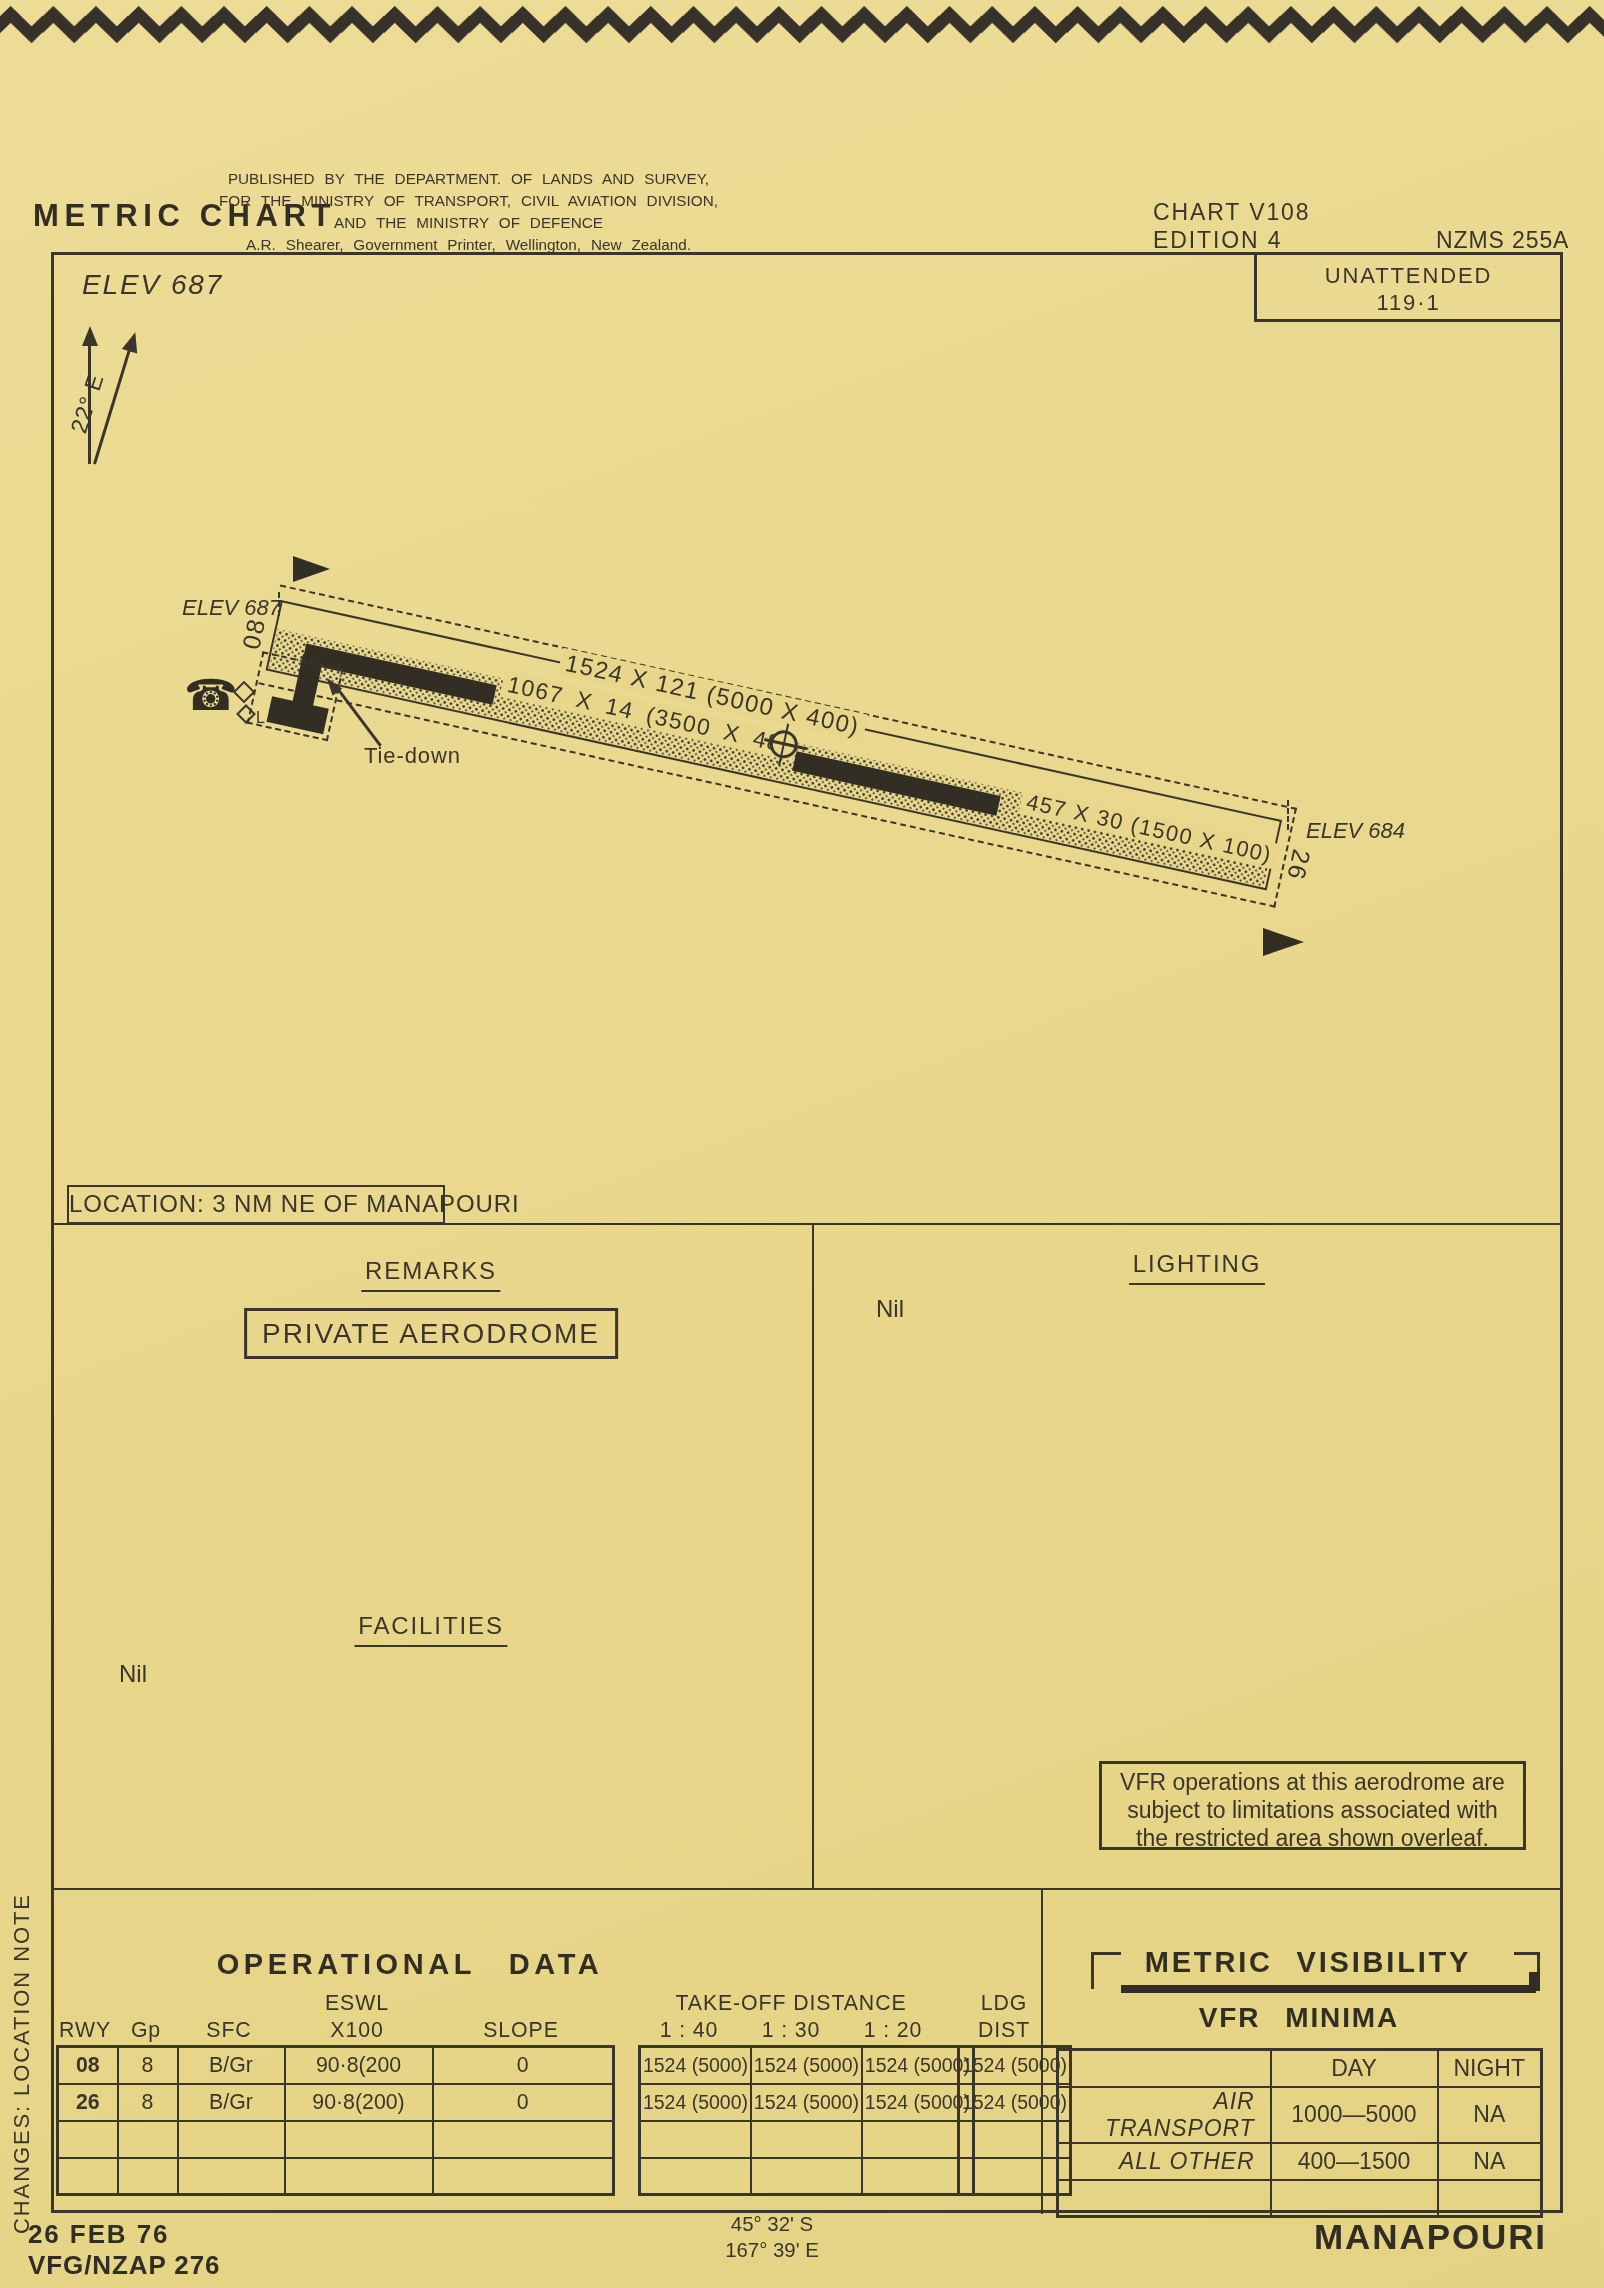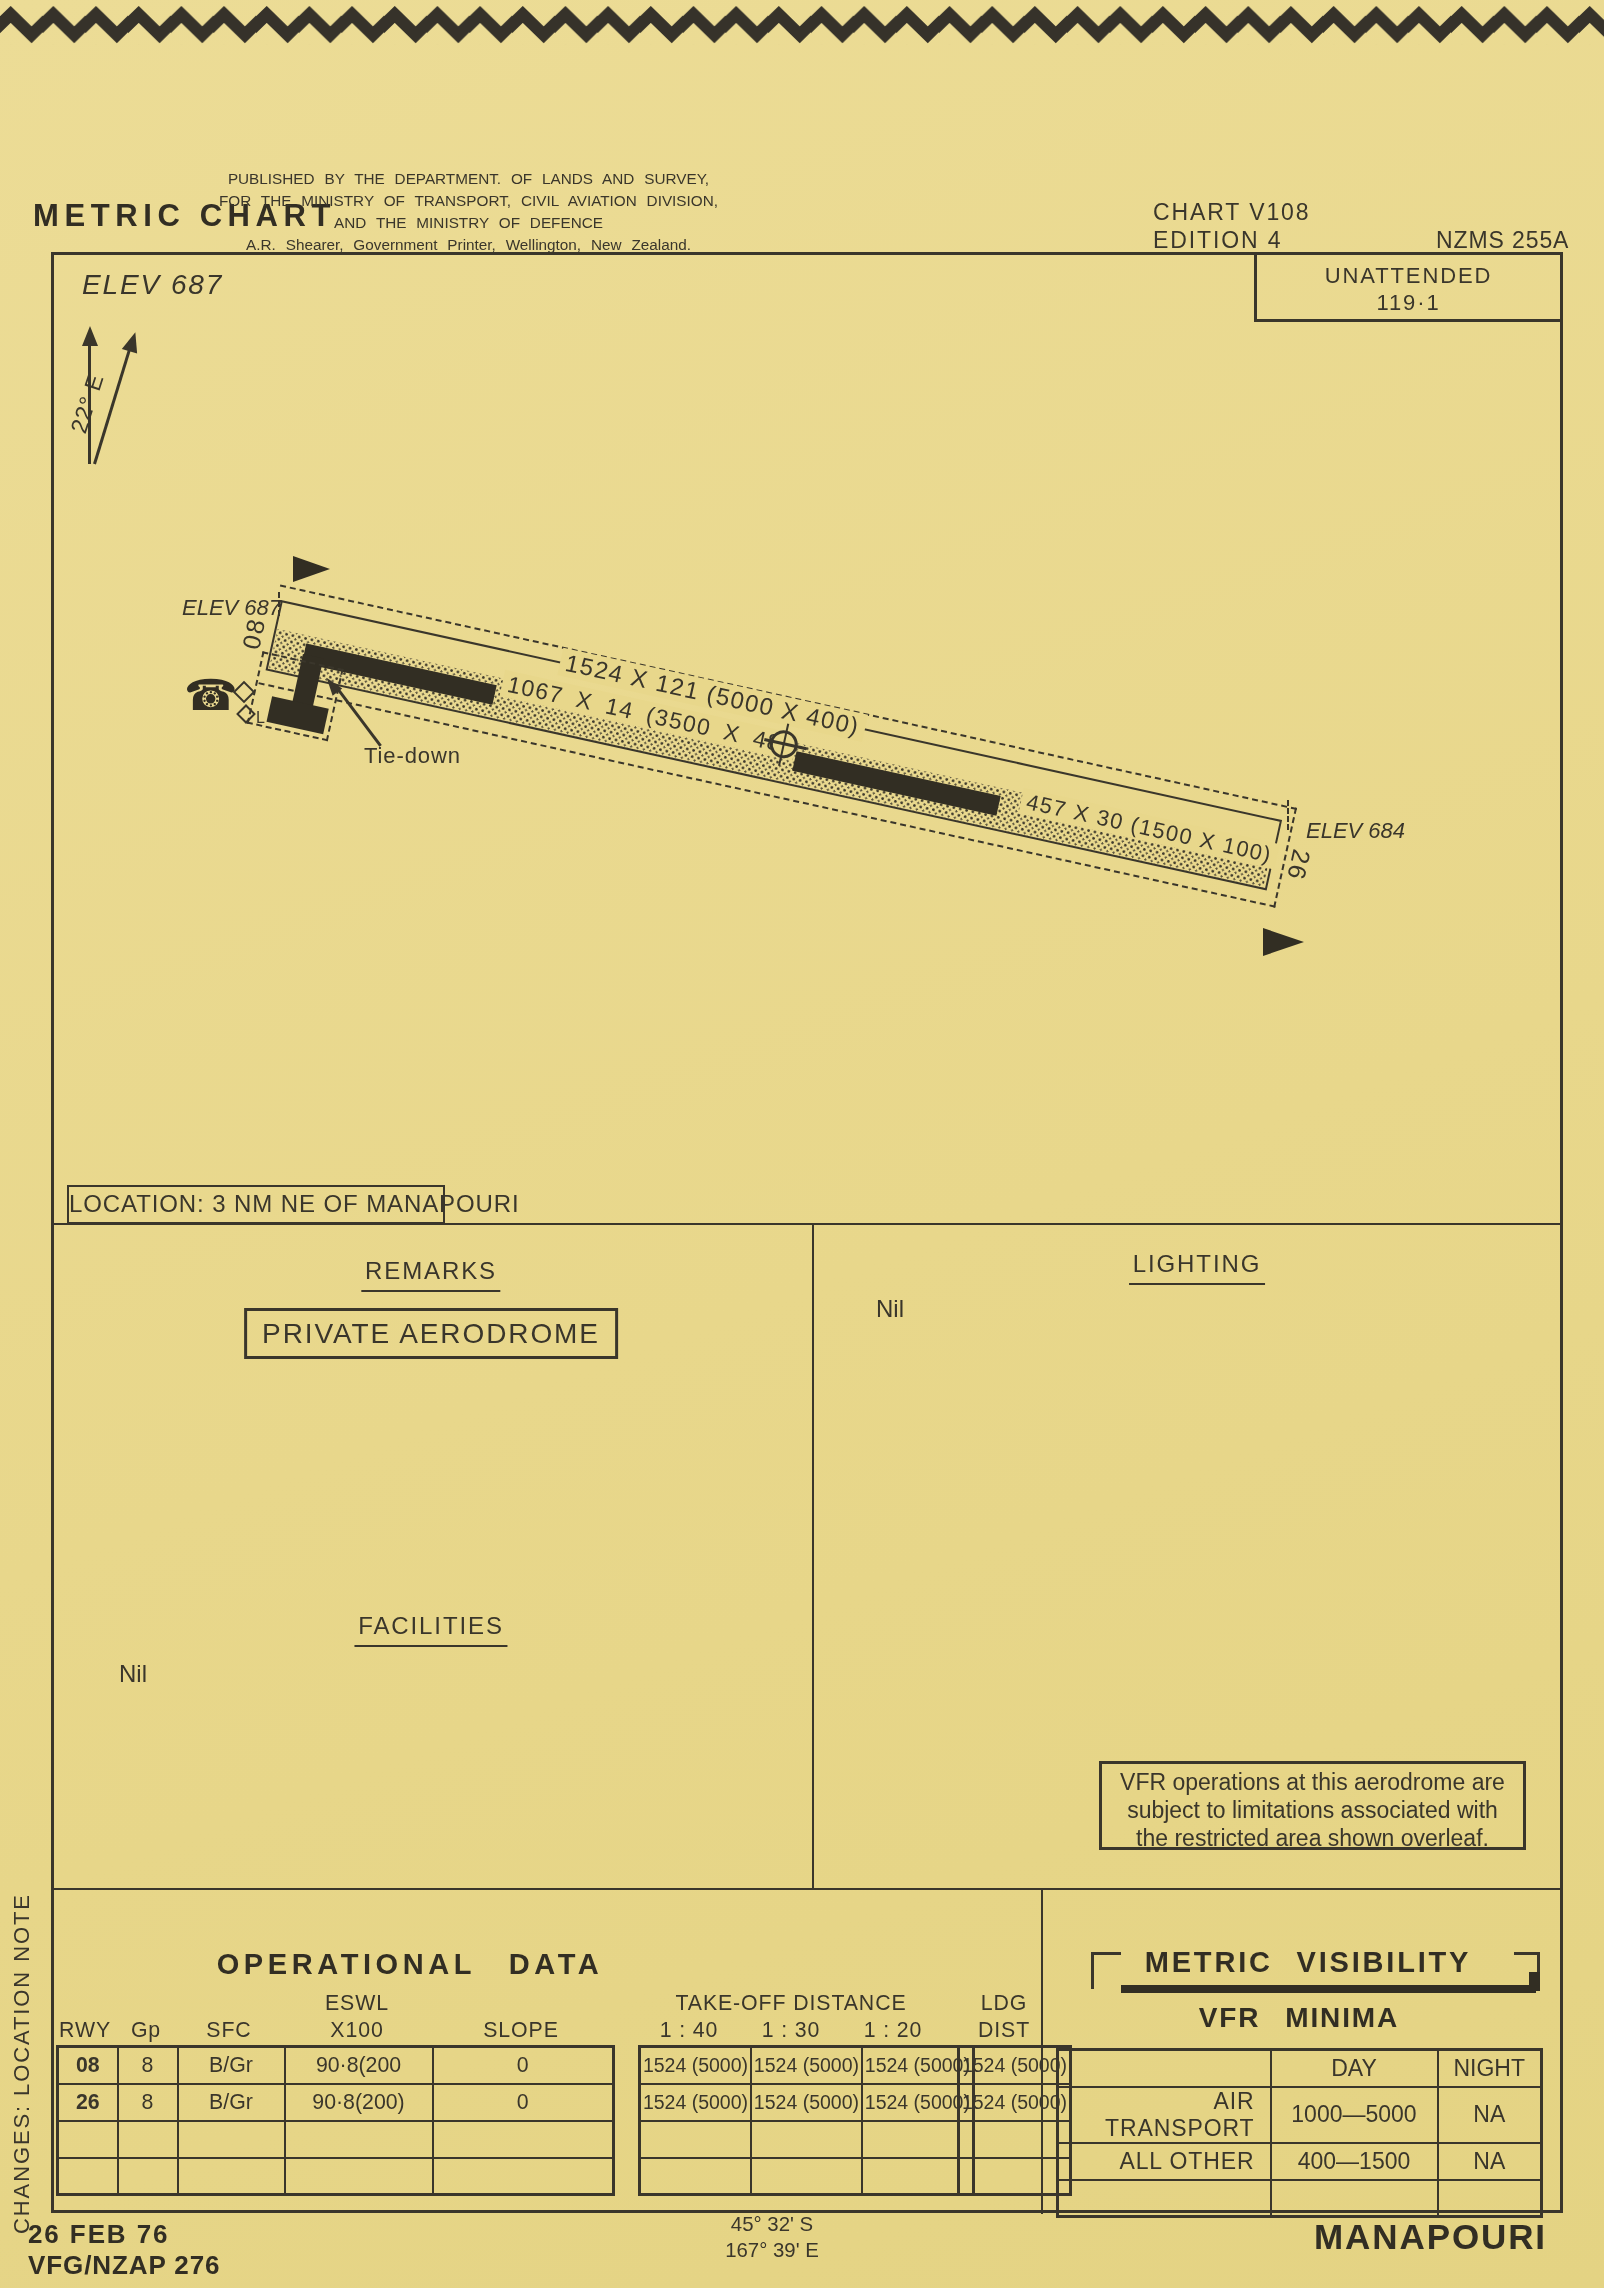--- a/index.html
+++ b/index.html
@@ -113,21 +113,21 @@
   
   .mv-title{left:1308px;top:1946px;font-size:29px;font-weight:bold;letter-spacing:2.8px;word-spacing:13px;color:var(--ink-dark);white-space:nowrap;}
   .mv-bar{left:1121px;top:1985px;width:415px;height:8.3px;background:var(--ink-dark);}
   .mv-brkt-l{left:1091px;top:1952px;width:30px;height:37px;border-left:3.2px solid var(--ink);border-top:3.2px solid var(--ink);}
   .mv-brkt-r{left:1514px;top:1952px;width:26px;height:26px;border-right:3.2px solid var(--ink);border-top:3.2px solid var(--ink);}
   .mv-step{left:1529px;top:1972px;width:11px;height:18.6px;background:var(--ink-dark);}
   .mv-sub{left:1299px;top:2002px;font-size:28px;font-weight:bold;letter-spacing:1.9px;word-spacing:15px;color:var(--ink-dark);white-space:nowrap;}
   .mvtable{position:absolute;left:1056px;top:2048px;border-collapse:collapse;border:3.2px solid var(--ink);}
   .mvtable td{border:2.3px solid var(--ink);font-size:23px;text-align:center;padding:0 5.6px;}
   .mvtable tr td{height:37px;}
-  .mvtable td.cat{text-align:right;padding-right:15px;letter-spacing:0.9px;}
+  .mvtable td.cat{text-align:right;padding-right:15px;letter-spacing:0.9px;font-style:italic;}
 
   
   .f-date{left:28px;top:2219px;font-size:26px;font-weight:bold;letter-spacing:1.9px;color:var(--ink-dark);}
   .f-ref{left:28px;top:2250px;font-size:26px;font-weight:bold;letter-spacing:0.9px;color:var(--ink-dark);}
   .f-lat{left:772px;top:2213px;font-size:20.4px;transform:translateX(-50%);white-space:nowrap;}
   .f-lon{left:772px;top:2239px;font-size:20.4px;transform:translateX(-50%);white-space:nowrap;}
   .f-name{right:58px;top:2217px;font-size:35px;font-weight:bold;letter-spacing:1.9px;color:var(--ink-dark);}
 
   .side-note{left:9.3px;top:2234px;transform-origin:0 0;transform:rotate(-90deg);
              font-size:22px;letter-spacing:1.9px;white-space:nowrap;}

